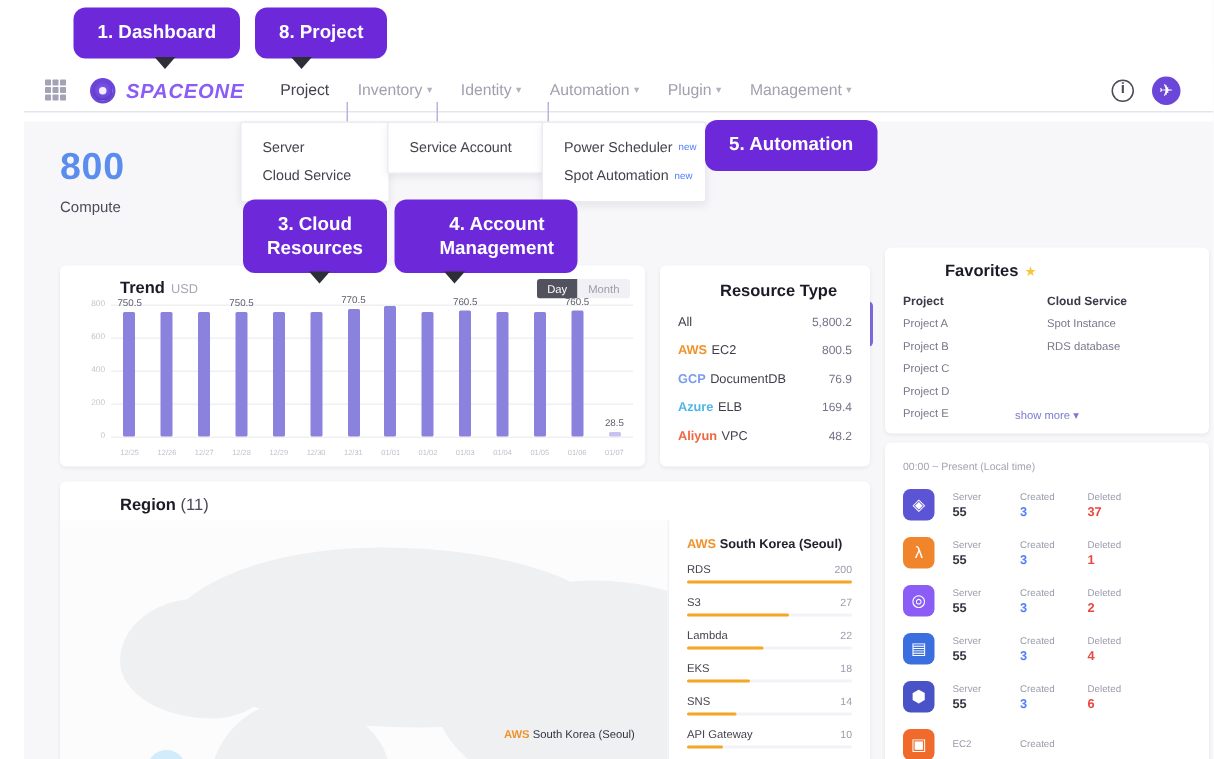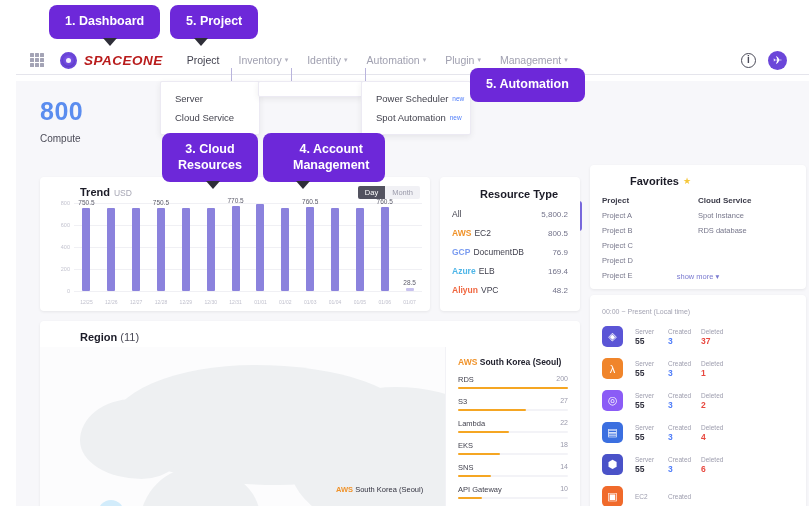--- a/index.html
+++ b/index.html
@@ -21,21 +21,21 @@
     gap: 1.5px; margin-left: 14px; }
   .grid-icon i { background: #a3a3b5; border-radius: .5px; display: block; }
   .brand { display: flex; align-items: center; margin-left: 16px; }
   .logo-dot { width: 17px; height: 17px; border-radius: 50%;
     background: radial-gradient(circle at 50% 45%, #8b5cf6 0%, #6b46d9 55%, #3b2a8c 100%);
     border: 2px solid #6b46d9; position: relative; }
   .logo-dot::after { content: ""; position: absolute; left: 50%; top: 50%;
     width: 5px; height: 5px; margin: -2.5px 0 0 -2.5px; border-radius: 50%;
     background: #fff; opacity: .9; }
   .brand-name { margin-left: 7px; font-size: 13.5px; letter-spacing: .5px;
-    font-style: italic; color: #b91c1c; }
+    font-style: italic; color: #8b5cf6; }
   .brand-name b { font-weight: 800; }
   .brand-name span { font-weight: 600; }
   .nav-items { display: flex; align-items: center; margin-left: 24px; gap: 19px; }
   .nav-item { font-size: 10.5px; color: #a0a0b0; white-space: nowrap;
     display: flex; align-items: center; gap: 3px; cursor: pointer; }
   .nav-item.active { color: #42424f; font-weight: 500; }
   .caret { font-size: 7px; opacity: .8; }
   .nav-right { margin-left: auto; display: flex; align-items: center; gap: 12px;
     margin-right: 22px; }
   .info-ic { width: 15px; height: 15px; border-radius: 50%; border: 1.6px solid #4a4a58;
@@ -105,21 +105,21 @@
     font-size: 7.5px; color: #7a7ad0; cursor: pointer; }
 
   
   #daily-card { left: 574px; top: 214px; width: 216px; height: 282px; padding: 10px 12px;
     overflow: hidden; }
   .du-sub { font-size: 7px; color: #a4a4b3; margin-top: 3px; }
   .du-row { display: flex; align-items: center; margin-top: 11px; }
   .du-ic { width: 21px; height: 21px; border-radius: 5px; flex: 0 0 21px;
     display: flex; align-items: center; justify-content: center;
     color: #fff; font-size: 11px; }
-  .du-stats { display: flex; margin-left: 12px; gap: 3px; }
+  .du-stats { display: flex; margin-left: 12px; gap: 15px; }
   .du-st { min-width: 30px; }
   .du-st .k { font-size: 6.5px; color: #9c9cad; }
   .du-st .v { font-size: 8.5px; font-weight: 700; color: #32323f; margin-top: 1px; }
   .du-st .v.c { color: #4f7df9; }
   .du-st .v.d { color: #e8483f; }
 
   
   #region-card { left: 24px; top: 240px; width: 540px; height: 256px; overflow: hidden; }
   .map { position: absolute; left: 0; right: 0; top: 26px; bottom: 0;
     background: #fcfcfd; overflow: hidden; }
@@ -129,21 +129,21 @@
     border-radius: 50%; }
   .maplabel { position: absolute; font-size: 7.5px; color: #32323f; white-space: nowrap; }
   .maplabel b { color: #f0932b; }
 
   
   .svc-panel { position: absolute; right: 0; top: 26px; bottom: 0; width: 135px;
     background: #fff; padding: 10px 12px 0 12px; border-left: 1px solid #f2f2f6; }
   .svc-title { font-size: 8.5px; font-weight: 700; color: #22222e; margin-bottom: 8px; }
   .svc-title b { color: #f0932b; }
   .svc-row { margin-bottom: 8px; }
-  .svc-top { display: flex; justify-content: space-between; align-items: flex-start; }
+  .svc-top { display: flex; justify-content: space-between; align-items: flex-end; }
   .svc-name { font-size: 7.5px; color: #43434f; }
   .svc-val { font-size: 7px; color: #9a9aac; }
   .svc-track { height: 2px; background: #f3f3f7; margin-top: 3px; border-radius: 1px; }
   .svc-fill { height: 100%; background: #f5a623; border-radius: 1px; }
 
   
   #spend-card { position: absolute; left: 436px; top: 120px; width: 130px; height: 30px;
     background: #7a6ae0; border-radius: 3px; display: flex; align-items: center;
     justify-content: center; }
   #spend-card span { color: #fff; font-size: 9px; font-weight: 700; }
@@ -157,21 +157,21 @@
   .tip { position: absolute; background: #6d28d9; border-radius: 8px; color: #fff;
     font-size: 12.5px; font-weight: 600; padding: 9px 16px; line-height: 1.25;
     text-align: center; z-index: 40; }
   .tip::after { content: ""; position: absolute; bottom: -7px;
     border-left: 7px solid transparent; border-right: 7px solid transparent;
     border-top: 8px solid #2e2e38; }
   .tip.a1 { left: 49px; top: 5px; } .tip.a1::after { left: 54px; }
   .tip.a2 { left: 170px; top: 5px; } .tip.a2::after { left: 24px; }
   .tip.a3 { left: 162px; top: 133px; } .tip.a3::after { left: 44px; }
   .tip.a4 { left: 263px; top: 133px; padding-left: 30px; } .tip.a4::after { left: 33px; }
-  .tip.a5 { left: 470px; top: 68px; } .tip.a5::after { display: none; }
+  .tip.a5 { left: 470px; top: 80px; } .tip.a5::after { display: none; }
 </style>
 </head>
 <body>
 
 <div class="topnav">
   <div class="grid-icon">
     <i></i>
       <i></i>
       <i></i>
       <i></i>
@@ -578,32 +578,33 @@
         </div>
     </div>
   </div>
 </div>
 
 <div class="dd" style="left:160px;top:81px;width:100px;">
   <div class="dd-item">Server</div>
   <div class="dd-item">Cloud Service</div>
 </div>
 <div class="dd" style="left:258px;top:81px;width:105px;">
+  <div class="dd-item">Service Account</div>
 </div>
 <div class="dd" style="left:361px;top:81px;width:110px;">
   <div class="dd-item">
     <span>Power Scheduler</span><span class="badge-new">new</span>
   </div>
   <div class="dd-item">
     <span>Spot Automation</span><span class="badge-new">new</span>
   </div>
 </div>
 
 <div class="tip a1">1. Dashboard</div>
-<div class="tip a2">5. Project</div>
+<div class="tip a2">8. Project</div>
 <div class="tip a3">
   <div>3. Cloud</div>
   <div>Resources</div>
 </div>
 <div class="tip a4">
   <div>4. Account</div>
   <div>Management</div>
 </div>
 <div class="tip a5">5. Automation</div>
 

